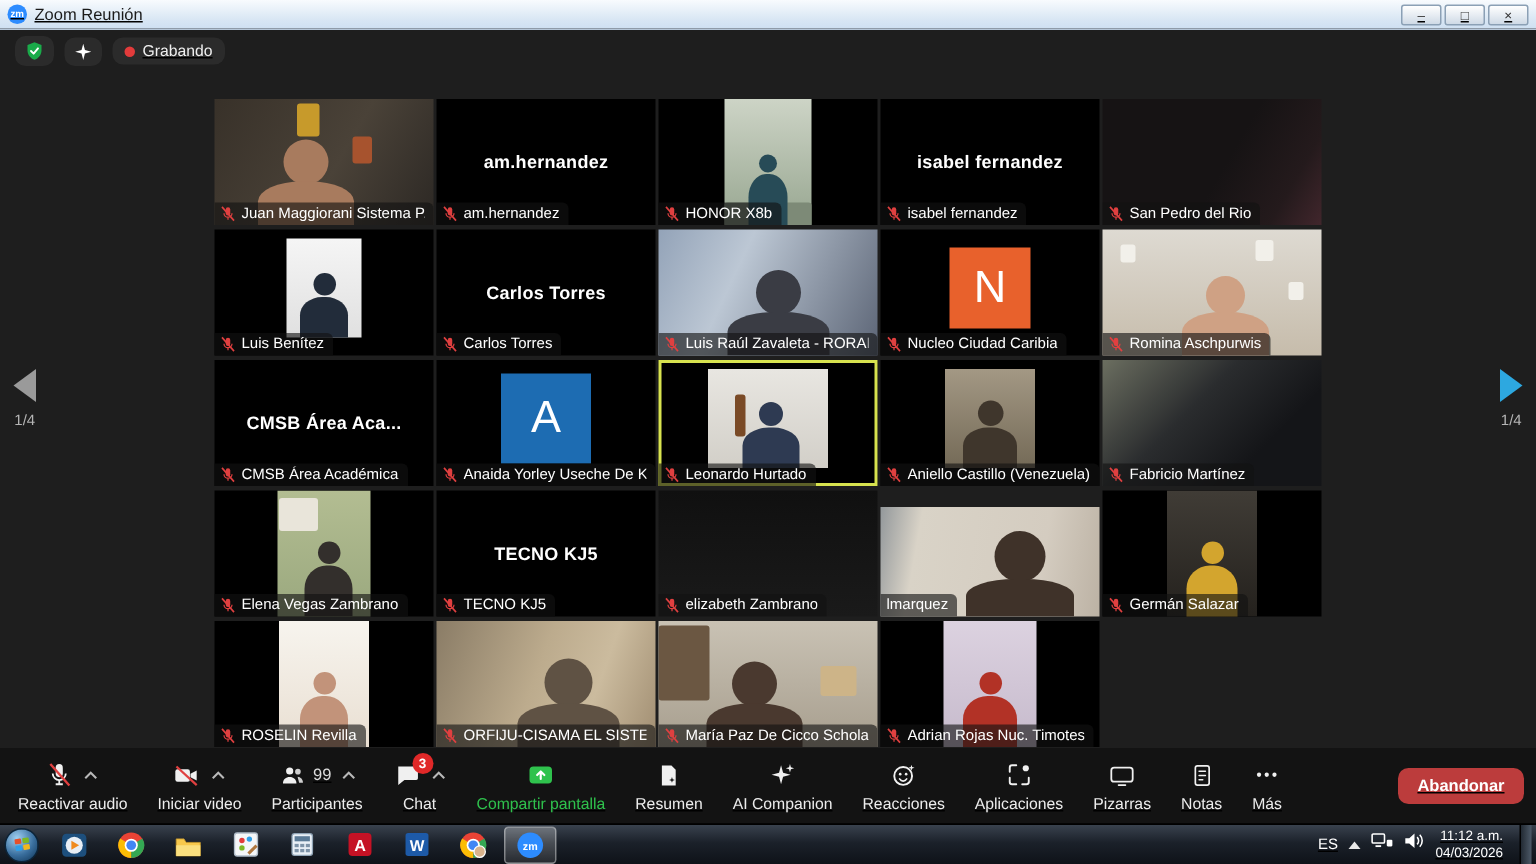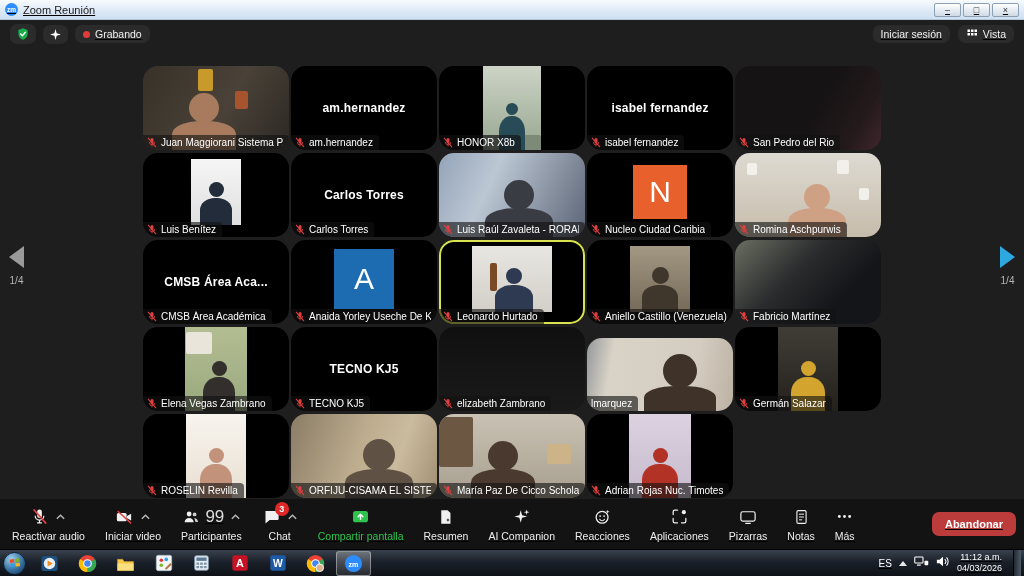--- a/index.html
+++ b/index.html
@@ -24,21 +24,21 @@
   .mheader { height:28px; flex:0 0 auto; display:flex; align-items:center; gap:7px; padding:0 10px; }
   .pill { background:#2b2b2b; border-radius:7px; padding:3px 8px; color:#f0f0f0;
     font-size:10.5px; display:flex; align-items:center; gap:5px; }
   .pill.icon-only { padding:3px 6px; }
   .rec-dot { width:7px; height:7px; border-radius:50%; background:#e23b3b; }
   .mh-right { margin-left:auto; display:flex; gap:8px; }
 
   .stage { flex:1 1 auto; position:relative; }
   .grid { position:absolute; left:143px; top:18px; display:grid;
     grid-template-columns:repeat(5,146px); grid-auto-rows:84px; gap:3px 2px; }
-  .tile { position:relative; background:#000; overflow:hidden;border-radius:15px; }
+  .tile { position:relative; background:#000; overflow:hidden; }
   .tile.active { outline:2px solid #d8e34f; outline-offset:-2px; }
   .center-name { position:absolute; inset:0; display:flex; align-items:center; justify-content:center;
     color:#fff; font-size:12px; font-weight:bold; letter-spacing:.2px; }
   .letterbox { position:absolute; left:50%; top:47%; transform:translate(-50%,-50%);
     display:flex; align-items:center; justify-content:center; color:#fff; font-size:30px; }
   .pbox { position:absolute; top:0; bottom:0; left:50%; transform:translateX(-50%); }
   .photobox { position:absolute; left:50%; top:46%; transform:translate(-50%,-50%); }
   .fig-head { position:absolute; border-radius:50%; }
   .fig-torso { position:absolute; bottom:0; border-radius:46% 46% 0 0; }
   .decor { position:absolute; }
@@ -57,21 +57,21 @@
   .page-ind { color:#b5b5b5; font-size:10px; }
 
   
   .toolbar { height:50px; flex:0 0 auto; background:#131313; display:flex; align-items:center;
     padding:0 8px 0 2px; }
   .tb-item { height:100%; display:flex; flex-direction:column; align-items:center; justify-content:center;
     gap:3px; padding:0 10px; color:#ededed; cursor:default; }
   .tb-top { position:relative; height:20px; display:flex; align-items:center; gap:4px; }
   .tb-top svg { display:block; }
   .tb-label { font-size:10.5px; white-space:nowrap; }
-  .tb-count { font-size:17px; color:#ddd; }
+  .tb-count { font-size:11px; color:#ddd; }
   .tb-chev { margin-left:2px; display:flex; align-items:center; }
   .tb-badge { position:absolute; top:-6px; left:13px; min-width:14px; height:14px; border-radius:8px;
     background:#e02828; color:#fff; font-size:9px; font-weight:bold; display:flex;
     align-items:center; justify-content:center; padding:0 3px; }
   .leave-btn { margin-left:auto; background:#bc3c3c; color:#fff; font-size:11px; font-weight:bold;
     padding:6px 13px; border-radius:7px; }
 
   
   .taskbar { height:27px; flex:0 0 auto; background:linear-gradient(#39424e,#1b212a 45%,#0e1218);
     display:flex; align-items:center; gap:3px; padding:0 0 0 3px; border-top:1px solid #000; }
@@ -115,38 +115,20 @@
       </span>
       <span class="pill icon-only">
         <svg width="13" height="13" viewBox="0 0 24 24">
             <path d="M12 2l2.1 7.9L22 12l-7.9 2.1L12 22l-2.1-7.9L2 12l7.9-2.1z" fill="#fff"></path>
           </svg>
       </span>
       <span class="pill">
         <span class="rec-dot"></span>
         <span>Grabando</span>
       </span>
-      <span class="mh-right">
-        <span class="pill">
-          <span>Iniciar sesión</span>
-        </span>
-        <span class="pill">
-          <svg width="12" height="12" viewBox="0 0 24 24">
-              <g fill="#fff">
-                <rect x="3" y="3" width="5" height="5"></rect>
-                <rect x="10" y="3" width="5" height="5"></rect>
-                <rect x="17" y="3" width="5" height="5"></rect>
-                <rect x="3" y="10" width="5" height="5"></rect>
-                <rect x="10" y="10" width="5" height="5"></rect>
-                <rect x="17" y="10" width="5" height="5"></rect>
-              </g>
-            </svg>
-          <span>Vista</span>
-        </span>
-      </span>
     </div>
 
     <div class="stage">
       <div class="grid" id="grid">
           <div class="tile" style="background: linear-gradient(120deg, rgb(56, 49, 41) 0%, rgb(74, 66, 56) 55%, rgb(44, 40, 36) 100%);">
             <div class="decor" style="left: 38%; top: 4%; width: 15px; height: 22px; background: rgb(199, 154, 43); border-radius: 2px;"></div>
             <div class="decor" style="left: 63%; top: 30%; width: 13px; height: 18px; background: rgb(167, 83, 46); border-radius: 2px;"></div>
             <div class="fig-head" style="height: 30px; width: 30px; background: rgb(168, 123, 94); left: calc(42% - 15px); bottom: 32%;"></div>
             <div class="fig-torso" style="width: 64px; height: 34%; background: rgb(168, 123, 94); left: calc(42% - 32px);"></div>
             <div class="name-tag">

